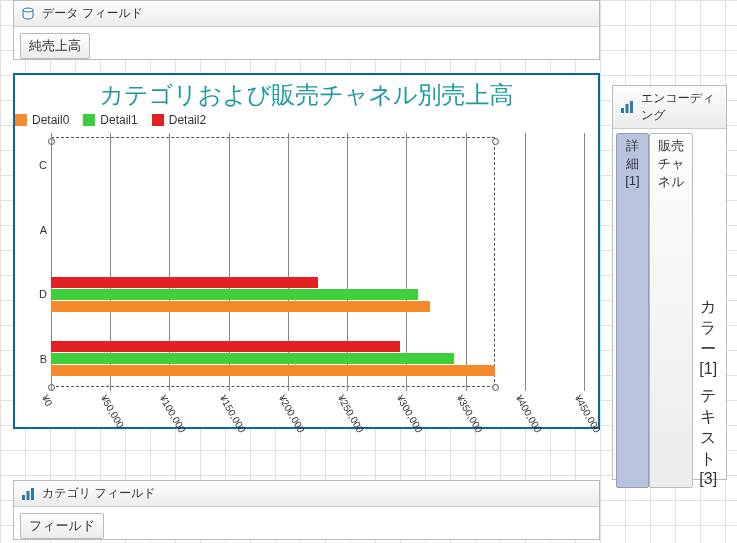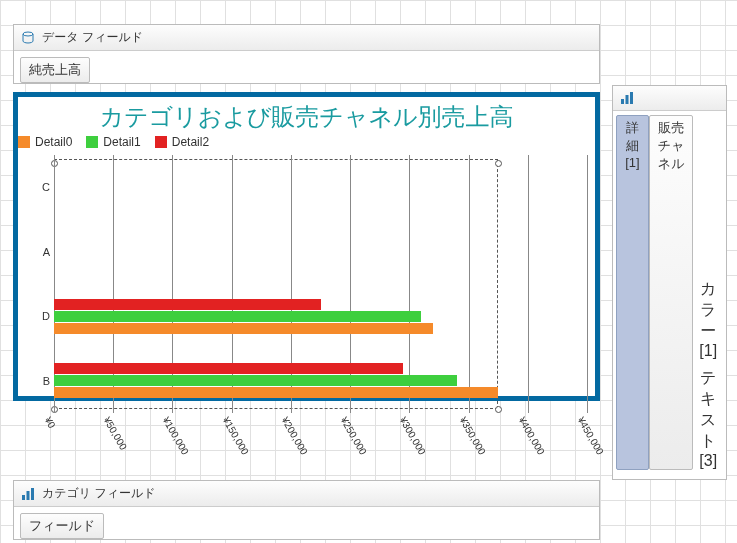--- a/index.html
+++ b/index.html
@@ -33,22 +33,22 @@
     font-size: 13px;
     border-radius: 2px;
   }
   .chip.selected {
     background: #b8c4de;
     border-color: #8fa1c0;
   }
   .chip.stack { display:block; margin-bottom:4px; text-align:center; }
   .icon { width:16px; height:16px; flex:0 0 16px; }
   
-  #chart-panel { left:13px; top:92px; width:587px; height:309px; border:5px solid #0369a1; }
-  #data-panel  { left:13px; top:24px;  width:587px; height:60px; }
+  #chart-panel { left:13px; top:73px; width:587px; height:356px; border:2px solid #0369a1; }
+  #data-panel  { left:13px; top:0;  width:587px; height:60px; }
   #cat-panel   { left:13px; top:470px;width:587px; height:60px;margin-top:10px; }
   #enc-panel   { left:612px;top:85px; width:115px; height:395px; }
   #enc-panel .panel-body { padding:4px 3px; display:flex; height:calc(100% - 26px);}
   #enc-bottom { margin-top:auto; }
   .enc-row { text-align:center; padding:4px 0; font-size:16px;}
   .chart-title { text-align:center; color:#1a9ba0; font-size:24px; font-weight:500; padding:4px 2px 2px;}
   .legend { display:flex; gap:14px; padding-bottom:6px;}
   .legend-item { display:flex; align-items:center; gap:5px; font-size:12px;}
   .swatch { width:12px; height:12px;}
   .plot { position:relative; margin-left:36px; margin-right:18px; height:276px; }
@@ -146,20 +146,21 @@
   </div>
 </div>
 
 <div id="enc-panel" class="panel">
   <div class="panel-header">
     <svg class="icon" viewBox="0 0 16 16">
         <rect x="2" y="9" width="3" height="5" fill="#2a7ab0"></rect>
         <rect x="6.5" y="5" width="3" height="9" fill="#2a7ab0"></rect>
         <rect x="11" y="2" width="3" height="12" fill="#2a7ab0"></rect>
       </svg>
+    <span>エンコーディング</span>
   </div>
   <div class="panel-body">
     <span class="chip stack selected">詳細 [1]</span>
     <span class="chip stack">販売チャネル</span>
     <div id="enc-bottom">
       <div class="enc-row">カラー [1]</div>
       <div class="enc-row">テキスト [3]</div>
     </div>
   </div>
 </div>

